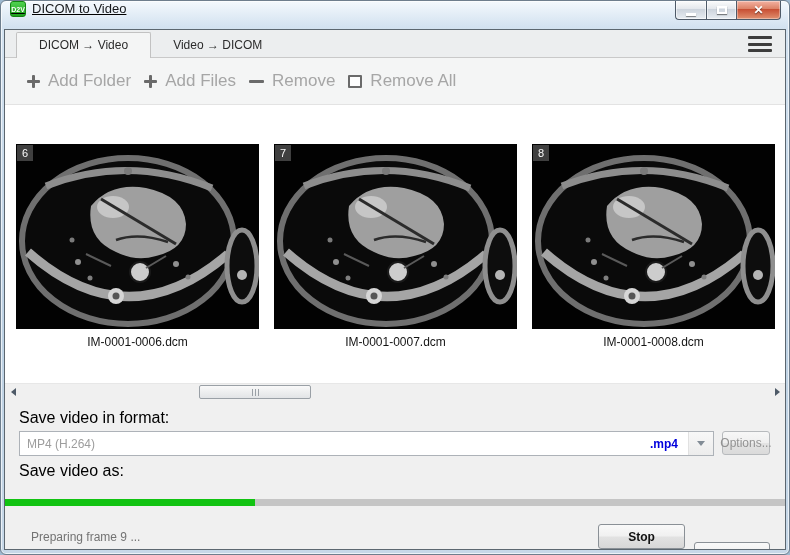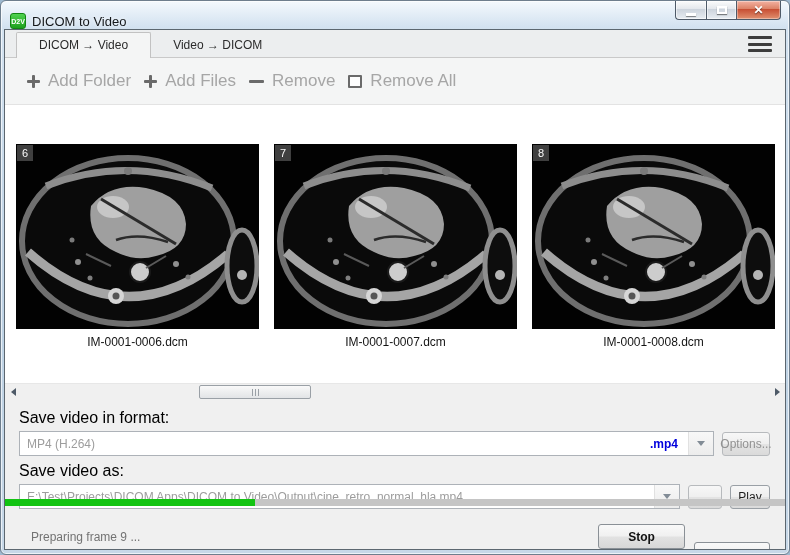--- a/index.html
+++ b/index.html
@@ -2,21 +2,21 @@
 <html><head>
 <meta charset="utf-8">
 <style>
   * { margin:0; padding:0; box-sizing:border-box; }
   html,body { width:790px; height:555px; overflow:hidden; font-family:"Liberation Sans",sans-serif; background:#9db8cf; }
 
   
   .frame { position:absolute; left:0; top:0; width:790px; height:555px; border-radius:6px;
            border:1px solid #6e7e8d; background:linear-gradient(#f4f9fd, #d3e2f0 26px, #bed2e4 60%, #c7d8e8);
            box-shadow: inset 0 0 0 1px rgba(255,255,255,.66); }
-  .titlebar { position:absolute; left:0; top:0; right:0; height:40px; display:flex; align-items:center; }
+  .titlebar { position:absolute; left:0; top:0; right:0; height:40px; display:flex; align-items:flex-start;text-decoration:underline; }
   .app-icon { width:16px; height:16px; margin:0 6px 0 9px; border-radius:3px;
               background:linear-gradient(#4fd24f,#1da01d); border:1px solid #128412;
               color:#fff; font-size:7px; font-weight:bold; text-align:center; line-height:15px; }
   .title-text { font-size:13px; color:#15181b; text-shadow:0 0 4px #fff; }
 
   .winbtns { position:absolute; top:0; right:8px; display:flex; }
   .wbtn { height:19px; border:1px solid #4e5a68; border-top:none; display:flex; align-items:center; justify-content:center;
           background:linear-gradient(#fbfbfb,#e3e7ec 45%,#ccd3dc 46%,#e8edf2); box-shadow: inset 0 0 0 1px rgba(255,255,255,.55); }
   .wbtn.min { width:31px; border-radius:0 0 0 4px; border-right:none; }
   .wbtn.max { width:31px; }
@@ -66,21 +66,21 @@
   .harrow.left { left:0; } .harrow.right { right:0; }
   .tri-l { width:0; height:0; border-top:4px solid transparent; border-bottom:4px solid transparent; border-right:5px solid #4e5a68; }
   .tri-r { width:0; height:0; border-top:4px solid transparent; border-bottom:4px solid transparent; border-left:5px solid #4e5a68; }
   .hthumb { position:absolute; left:194px; top:1px; width:112px; height:14px; border:1px solid #9aa0a6; border-radius:2px;
             background:linear-gradient(#f9f9f9,#e2e4e6); display:flex; align-items:center; justify-content:center; gap:2px; }
   .hthumb i { display:block; width:1px; height:7px; background:#9aa0a6; }
 
   
   .form { height:99px; padding:5px 15px 0 14px; flex:none; }
   .flabel { font-size:16px; color:#000; margin:4px 0 4px; }
-  .frow { display:flex; align-items:flex-end; gap:8px; }
+  .frow { display:flex; align-items:flex-start; gap:8px; }
   .combo { flex:1; height:25px; border:1px solid #adb2b8; background:#fff; display:flex; align-items:center; padding-left:7px; }
   .combo .val { flex:1; font-size:12px; color:#9d9d9d; white-space:nowrap; overflow:hidden; }
   .ext { font-size:12px; font-weight:bold; margin-right:10px; }
   .arrow-box { width:25px; align-self:stretch; border-left:1px solid #e1e1e1; background:linear-gradient(#f8f8f8,#ececec);
                display:flex; align-items:center; justify-content:center; }
   .tri-d { width:0; height:0; border-left:4px solid transparent; border-right:4px solid transparent; border-top:5px solid #828c96; }
   .btn { height:24px; border:1px solid #b7babd; border-radius:3px; font-size:12px; color:#929292;
          background:linear-gradient(#f7f7f7,#efefef 48%,#e3e3e3 52%,#dadada);
          display:flex; align-items:center; justify-content:center; }
   .btn.enabled { color:#1f1f1f; border-color:#9aa0a6; }
@@ -261,30 +261,20 @@
           <span class="val">MP4 (H.264)</span>
           <span class="ext" id="ext" style="color: rgb(0, 0, 221);">.mp4</span>
           <span class="arrow-box">
               <span class="tri-d"></span>
             </span>
         </div>
         <div class="btn w-options">Options...</div>
       </div>
 
       <div class="flabel" style="margin-top:6px;">Save video as:</div>
-      <div class="frow">
-        <div class="combo">
-          <span class="val">E:\Test\Projects\DICOM Apps\DICOM to Video\Output\cine_retro_normal_hla.mp4</span>
-          <span class="arrow-box">
-              <span class="tri-d"></span>
-            </span>
-        </div>
-        <div class="btn w-browse">...</div>
-        <div class="btn w-play enabled">Play</div>
-      </div>
     </div>
 
     <div class="progress">
       <div class="pfill" id="pfill" style="width: 32%; background: rgb(18, 195, 18);"></div>
     </div>
 
     <div class="statusbar">
       <div class="status-text">Preparing frame 9 ...</div>
       <div class="sbtn stop">Stop</div>
       <div class="sbtn close">Close</div>

